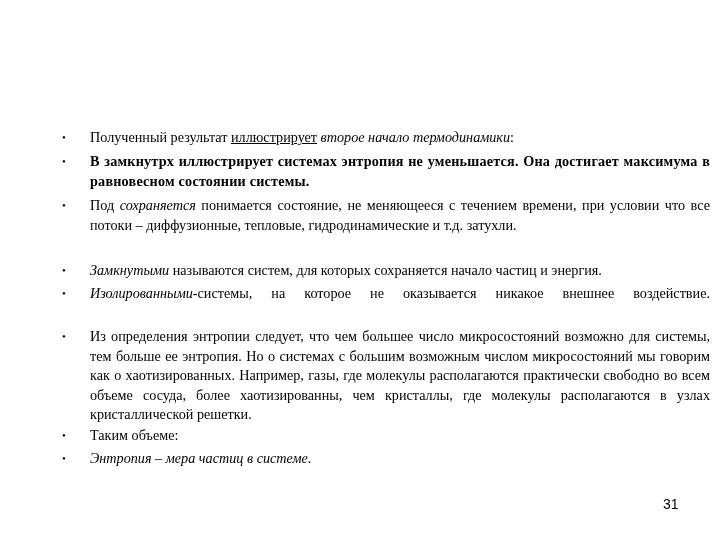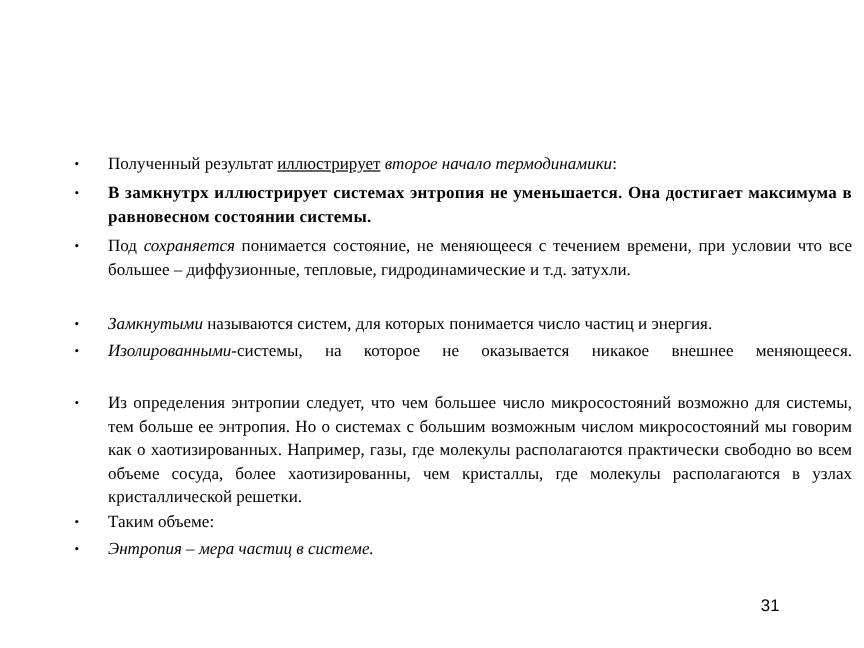--- a/index.html
+++ b/index.html
@@ -5,50 +5,50 @@
   html, body { margin:0; padding:0; }
   body { width:720px; height:540px; background:#ffffff; position:relative; overflow:hidden;
          font-family:"Liberation Serif", "DejaVu Serif", serif; color:#000; }
   .item { position:absolute; left:62px; width:648px; font-size:14.2px; line-height:19.5px; }
   .bullet { position:absolute; left:0; top:0; width:10px; font-size:11px; }
   .text { margin-left:28px; text-align:justify; text-align-last:left; }
   .justify-last { text-align-last:justify; }
   .b { font-weight:bold; letter-spacing:0.2px; }
   .u { text-decoration:underline; }
   .i { font-style:italic; }
-  .page-num { position:absolute; left:634px; top:496px; font-family:"Liberation Sans", "DejaVu Sans", sans-serif; font-size:14px; }
+  .page-num { position:absolute; left:663px; top:496px; font-family:"Liberation Sans", "DejaVu Sans", sans-serif; font-size:14px; }
 </style>
 </head>
 <body>
 
 <div>
 
   <div class="item" style="top:128px;">
     <span class="bullet">•</span>
     <div class="text"><span>Полученный результат </span><span class="u">иллюстрирует</span><span class="i"> второе начало термодинамики</span><span>:</span></div>
   </div>
 
   <div class="item" style="top:152px;">
     <span class="bullet">•</span>
     <div class="text b">В замкнутрх иллюстрирует системах энтропия не уменьшается. Она достигает максимума в равновесном состоянии системы.</div>
   </div>
 
   <div class="item" style="top:196px;">
     <span class="bullet">•</span>
-    <div class="text"><span>Под </span><span class="i">сохраняется</span><span>  понимается состояние, не меняющееся с течением времени, при условии что все большее – диффузионные, тепловые, гидродинамические и т.д. затухли.</span></div>
+    <div class="text"><span>Под </span><span class="i">сохраняется</span><span>  понимается состояние, не меняющееся с течением времени, при условии что все потоки – диффузионные, тепловые, гидродинамические и т.д. затухли.</span></div>
   </div>
 
   <div class="item" style="top:261px;">
     <span class="bullet">•</span>
-    <div class="text"><span class="i">Замкнутыми</span><span>  называются систем, для которых понимается число частиц и энергия.</span></div>
+    <div class="text"><span class="i">Замкнутыми</span><span>  называются систем, для которых сохраняется начало частиц и энергия.</span></div>
   </div>
 
   <div class="item" style="top:284px;">
     <span class="bullet">•</span>
-    <div class="text justify-last"><span class="i">Изолированными</span><span>-системы, на которое не оказывается никакое внешнее меняющееся.</span></div>
+    <div class="text justify-last"><span class="i">Изолированными</span><span>-системы, на которое не оказывается никакое внешнее воздействие.</span></div>
   </div>
 
   <div class="item" style="top:327px;">
     <span class="bullet">•</span>
     <div class="text">Из определения энтропии следует, что чем большее число микросостояний возможно для системы, тем больше ее энтропия. Но о системах с большим возможным числом микросостояний мы говорим как о хаотизированных. Например,  газы, где молекулы располагаются практически свободно во всем объеме сосуда, более хаотизированны, чем кристаллы, где молекулы располагаются в узлах кристаллической решетки.</div>
   </div>
 
   <div class="item" style="top:426px;">
     <span class="bullet">•</span>
     <div class="text">Таким объеме:</div>

